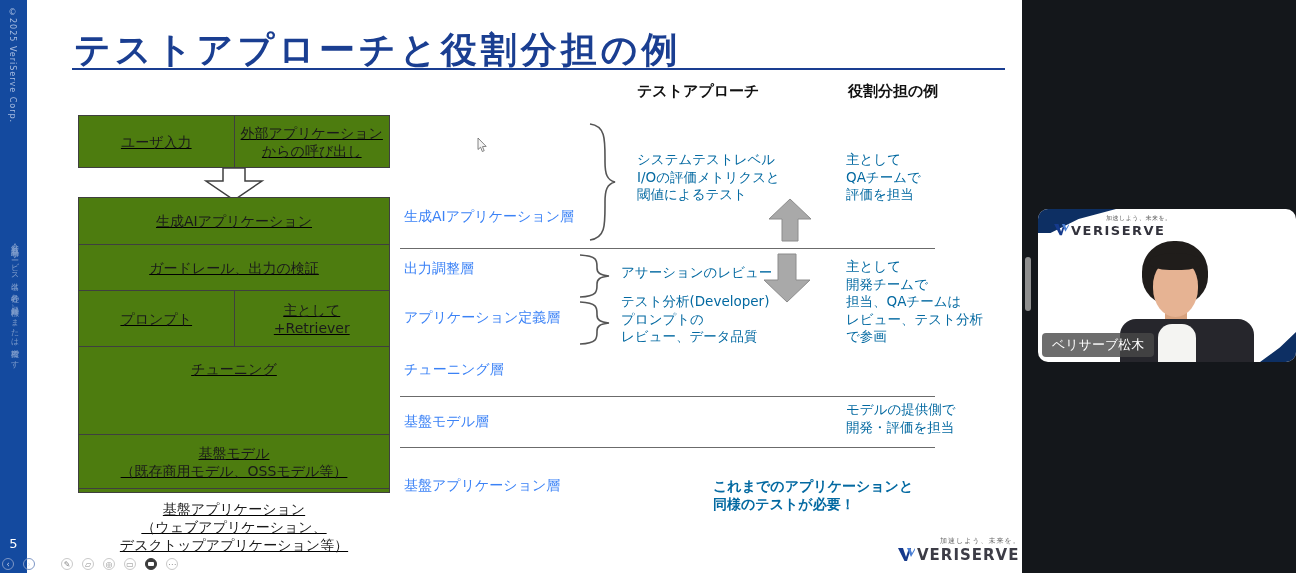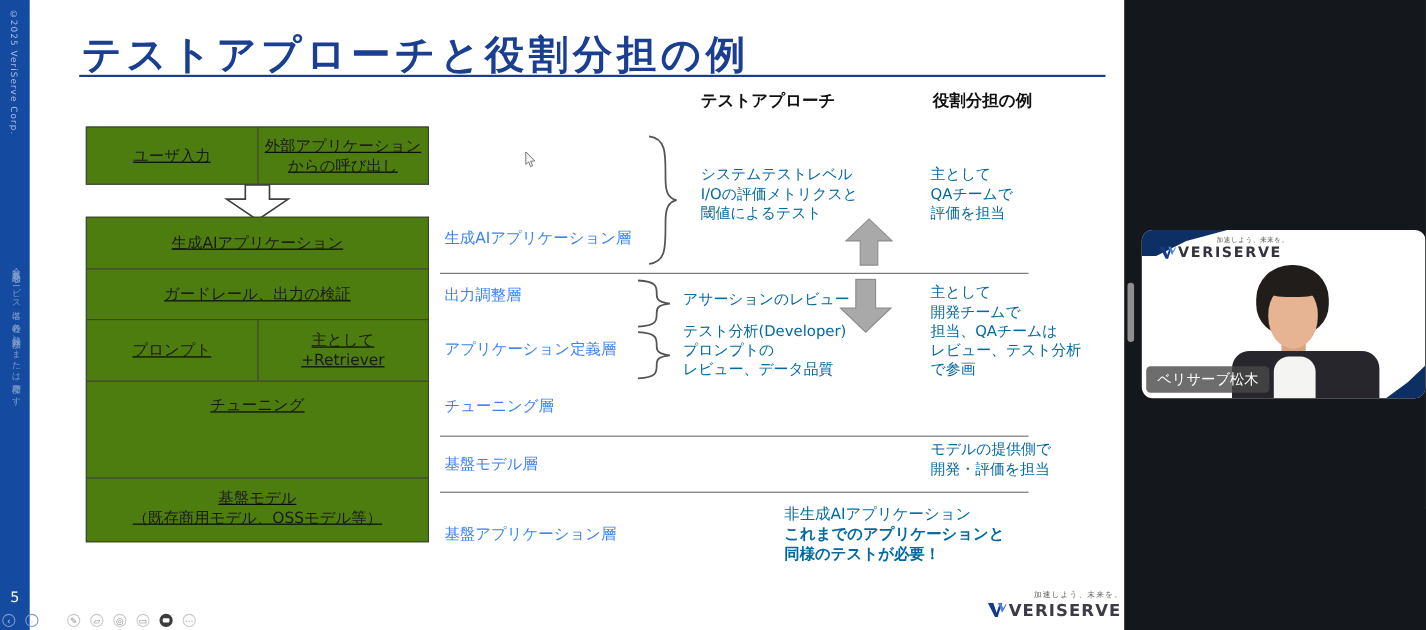--- a/index.html
+++ b/index.html
@@ -83,20 +83,23 @@
       <div class="stackrow" style="height:56px;padding:0;">
         <div class="cellrow" style="width:100%;">
           <div class="cell">プロンプト</div>
           <div class="cell pre">主として
 +Retriever</div>
         </div>
       </div>
       <div class="stackrow" style="height:44px;">チューニング</div>
       <div class="stackrow pre" style="height:54px;margin-top:44px;">基盤モデル
 （既存商用モデル、OSSモデル等）</div>
+      <div class="stackrow pre" style="height:76px;">基盤アプリケーション
+（ウェブアプリケーション、
+デスクトップアプリケーション等）</div>
     </div>
 
     <div class="abs layer-label" style="left:404px;top:208px;">生成AIアプリケーション層</div>
     <div class="abs layer-label" style="left:404px;top:260px;text-align:right;">出力調整層</div>
     <div class="abs layer-label" style="left:404px;top:309px;">アプリケーション定義層</div>
     <div class="abs layer-label" style="left:404px;top:361px;">チューニング層</div>
     <div class="abs layer-label" style="left:404px;top:413px;">基盤モデル層</div>
     <div class="abs layer-label" style="left:404px;top:477px;">基盤アプリケーション層</div>
 
     <div class="abs hline" style="left:400px;top:248px;width:535px;"></div>
@@ -116,21 +119,20 @@
     <div class="abs col-header" style="left:637px;top:82px;">テストアプローチ</div>
     <div class="abs col-header" style="left:848px;top:82px;">役割分担の例</div>
 
     <div class="abs body-text pre" style="left:637px;top:151px;">システムテストレベル
 I/Oの評価メトリクスと
 閾値によるテスト</div>
     <div class="abs body-text" style="left:621px;top:264px;">アサーションのレビュー</div>
     <div class="abs body-text pre" style="left:621px;top:293px;">テスト分析(Developer)
 プロンプトの
 レビュー、データ品質</div>
-    <div class="abs body-text" style="left:713px;top:460px;font-size:14px;">非生成AIアプリケーション</div>
     <div class="abs body-text pre" style="left:713px;top:478px;font-size:14px;font-weight:bold;">これまでのアプリケーションと
 同様のテストが必要！</div>
 
     <div class="abs body-text pre" style="left:846px;top:151px;">主として
 QAチームで
 評価を担当</div>
     <div class="abs body-text pre" style="left:846px;top:258px;">主として
 開発チームで
 担当、QAチームは
 レビュー、テスト分析

